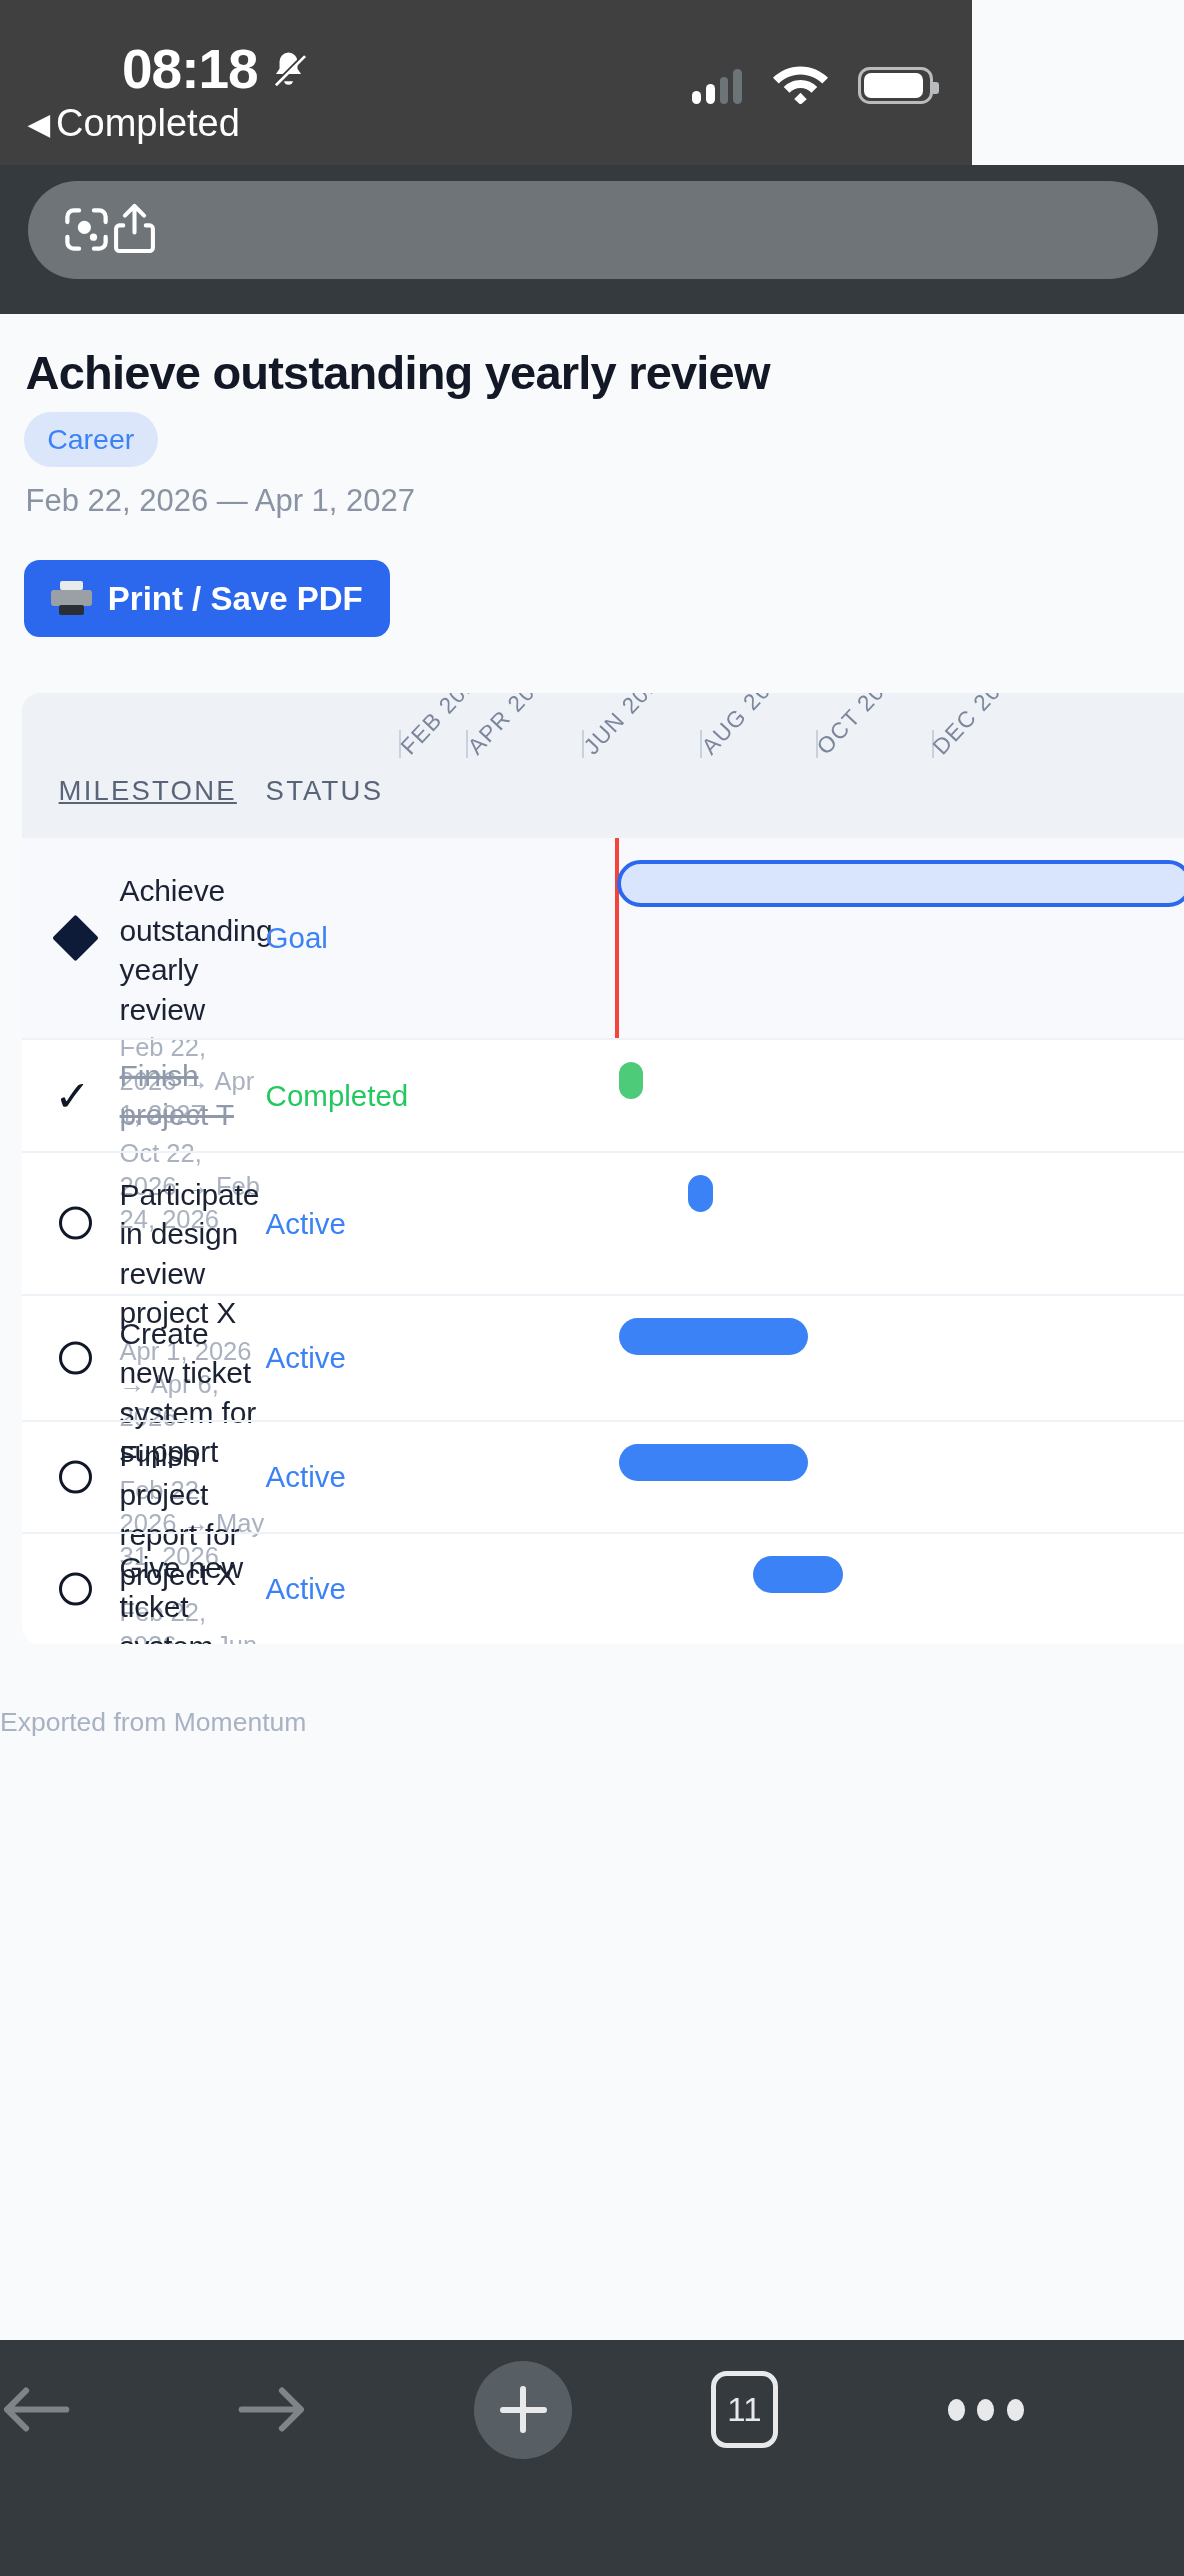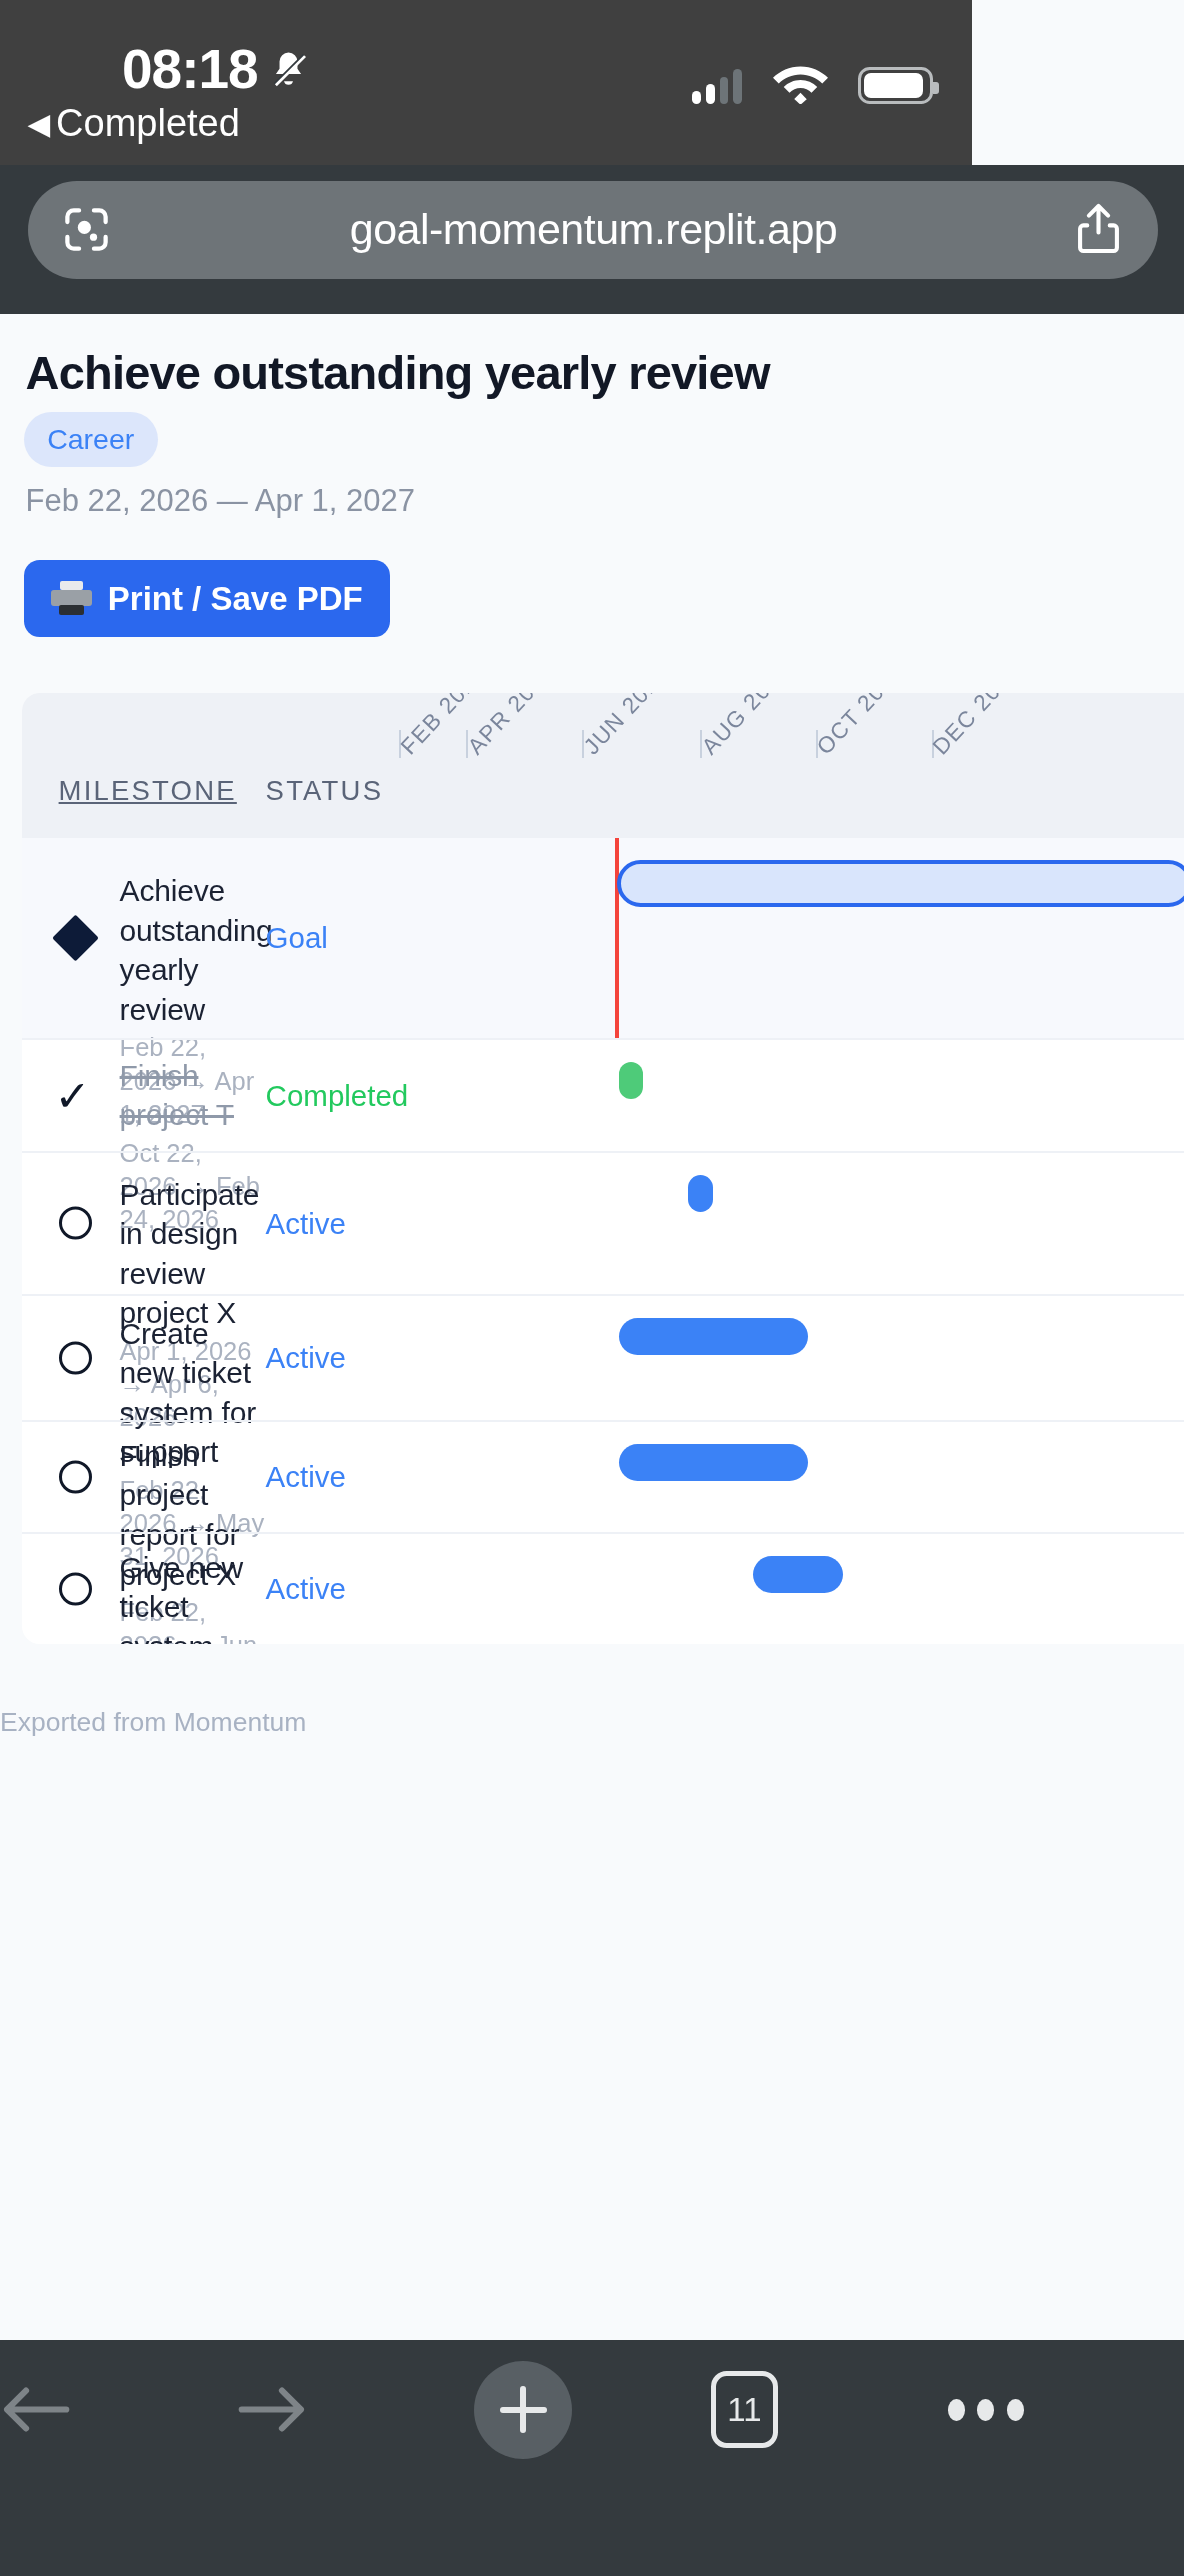--- a/index.html
+++ b/index.html
@@ -230,21 +230,20 @@
     </div>
   </div>
 
   <div class="urlbar-wrap">
     <div class="urlbar">
       <svg class="url-lens" viewBox="0 0 24 24">
         <path fill="none" stroke="#ffffff" stroke-width="2" stroke-linecap="round" d="M3 8.5V6a3 3 0 0 1 3-3h2.5M21 8.5V6a3 3 0 0 0-3-3h-2.5M3 15.5V18a3 3 0 0 0 3 3h2.5M21 15.5V18a3 3 0 0 1-3 3h-2.5"></path>
         <circle cx="11" cy="11" r="3.1" fill="#ffffff"></circle>
         <circle cx="15.3" cy="15.6" r="1.7" fill="#ffffff"></circle>
       </svg>
-      <div class="url-text">goal-momentum.replit.app</div>
       <svg class="url-share" viewBox="0 0 22 26">
         <path fill="none" stroke="#ffffff" stroke-width="2" stroke-linecap="round" stroke-linejoin="round" d="M11 1.5v13M6.3 6.2L11 1.5l4.7 4.7"></path>
         <path fill="none" stroke="#ffffff" stroke-width="2" stroke-linecap="round" d="M5.5 11H3.6A1.6 1.6 0 0 0 2 12.6v9.3A1.6 1.6 0 0 0 3.6 23.5h14.8a1.6 1.6 0 0 0 1.6-1.6v-9.3a1.6 1.6 0 0 0-1.6-1.6h-1.9"></path>
       </svg>
     </div>
   </div>
 
   <div class="page">
     <div class="goal-title">Achieve outstanding yearly review</div>
     <div class="chip">Career</div>

